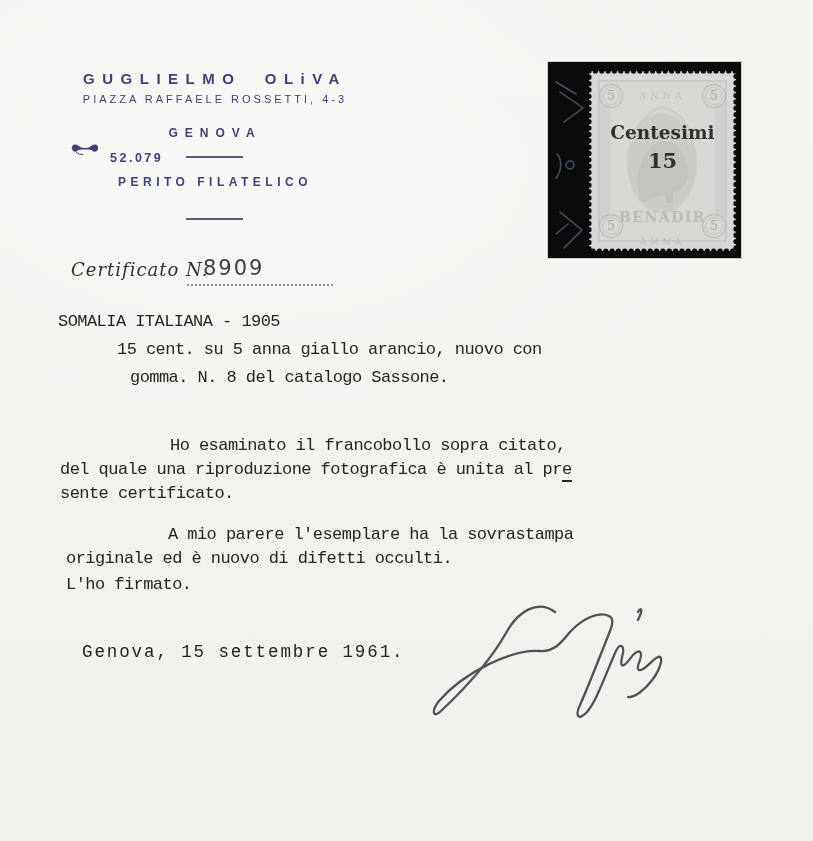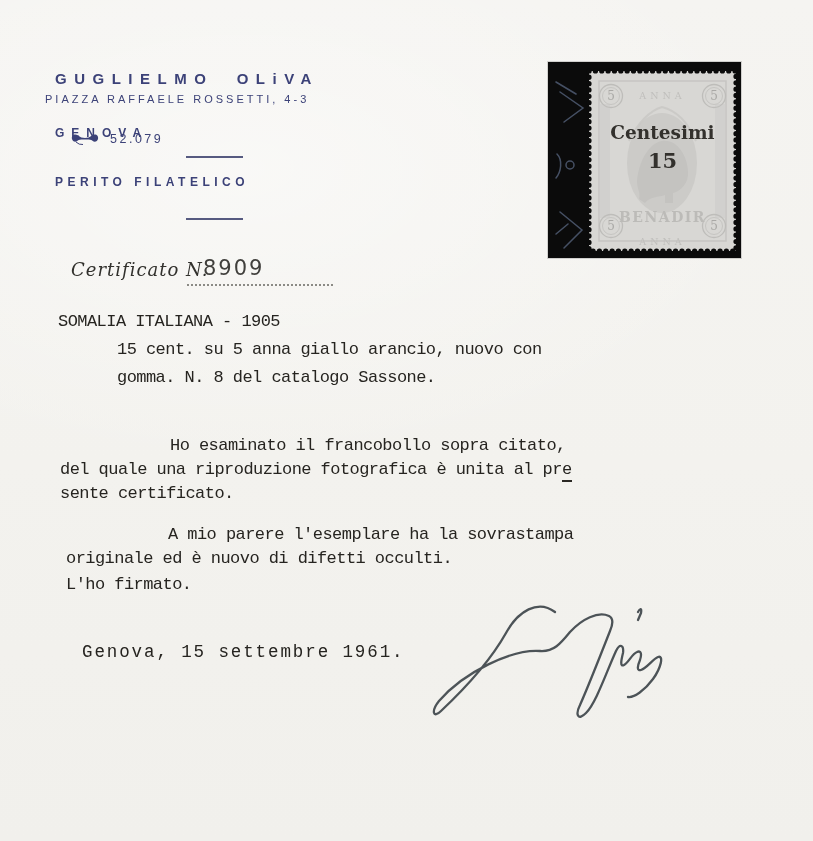--- a/index.html
+++ b/index.html
@@ -5,45 +5,45 @@
   html,body{margin:0;padding:0;background:#c9c7c2;}
   .page{
     position:relative;width:813px;height:841px;overflow:hidden;
     background:
       radial-gradient(ellipse 900px 500px at 30% 20%, rgba(255,255,255,.45), rgba(255,255,255,0) 60%),
       linear-gradient(180deg,#f5f4f1 0%,#f3f2ee 55%,#f1f0ec 100%);
     font-family:"Liberation Sans",sans-serif;
   }
   .abs{position:absolute;}
   
-  .lh{color:#3c4278;text-align:left;white-space:pre;}
+  .lh{color:#3c4278;text-align:center;white-space:pre;}
   .lh-name{left:55px;top:70px;width:320px;font-size:15px;letter-spacing:7.5px;font-weight:600;}
   .lh-addr{left:45px;top:93px;width:340px;font-size:11px;letter-spacing:3px;font-weight:500;}
   .lh-city{left:55px;top:110px;width:320px;font-size:12px;letter-spacing:7px;font-weight:600;margin-top:16px;}
   .lh-phone{left:70px;top:131px;display:flex;align-items:center;gap:10px;}
-  .lh-phone-num{color:#3c4278;font-size:12.5px;letter-spacing:2.5px;font-weight:400;}
+  .lh-phone-num{color:#3c4278;font-size:12.5px;letter-spacing:2.5px;font-weight:700;margin-top:20px;}
   .rule{width:57px;height:2px;background:#565a80;}
   .rule1{left:186px;top:156px;}
   .rule2{left:186px;top:218px;}
   .lh-title{left:55px;top:175px;width:320px;font-size:12px;letter-spacing:4.5px;font-weight:600;}
   .lh-sub{left:30px;top:195px;width:370px;font-size:9.5px;letter-spacing:1.5px;font-weight:500;}
   
   .cert-label{left:71px;top:259px;font-family:"DejaVu Serif","Liberation Serif",serif;font-style:italic;
     font-size:18px;letter-spacing:1px;color:#32312d;}
   .cert-dots{left:187px;top:268px;width:146px;height:16px;border-bottom:2px dotted #8b8a85;}
   .cert-num{left:203px;top:256px;font-family:"DejaVu Sans",sans-serif;font-size:21px;
     letter-spacing:2px;color:#403f3c;}
   
   .photo{left:548px;top:62px;width:193px;height:196px;background:#0b0b0b;box-shadow:0 0 0 1px rgba(0,0,0,.15);}
   
   .tw{font-family:"Liberation Mono",monospace;font-size:17px;letter-spacing:-0.55px;
     color:#262420;white-space:pre;}
   .tw-date{font-size:17.5px;letter-spacing:1.9px;}
   .uline{border-bottom:2px solid #2a2823;padding-bottom:1px;}
-  .l0{left:58px;top:312px;}  .l1{left:117px;top:340px;} .l2{left:117px;top:368px;}
+  .l0{left:58px;top:312px;}  .l1{left:117px;top:340px;} .l2{left:130px;top:368px;}
   .l3{left:170px;top:436px;} .l4{left:60px;top:460px;}  .l5{left:60px;top:484px;}
   .l6{left:168px;top:525px;} .l7{left:66px;top:549px;}  .l8{left:66px;top:575px;}
   .l9{left:82px;top:642px;text-align:center;}
   
   .sig{left:420px;top:598px;}
 </style>
 </head>
 <body>
 
 <div class="page">

